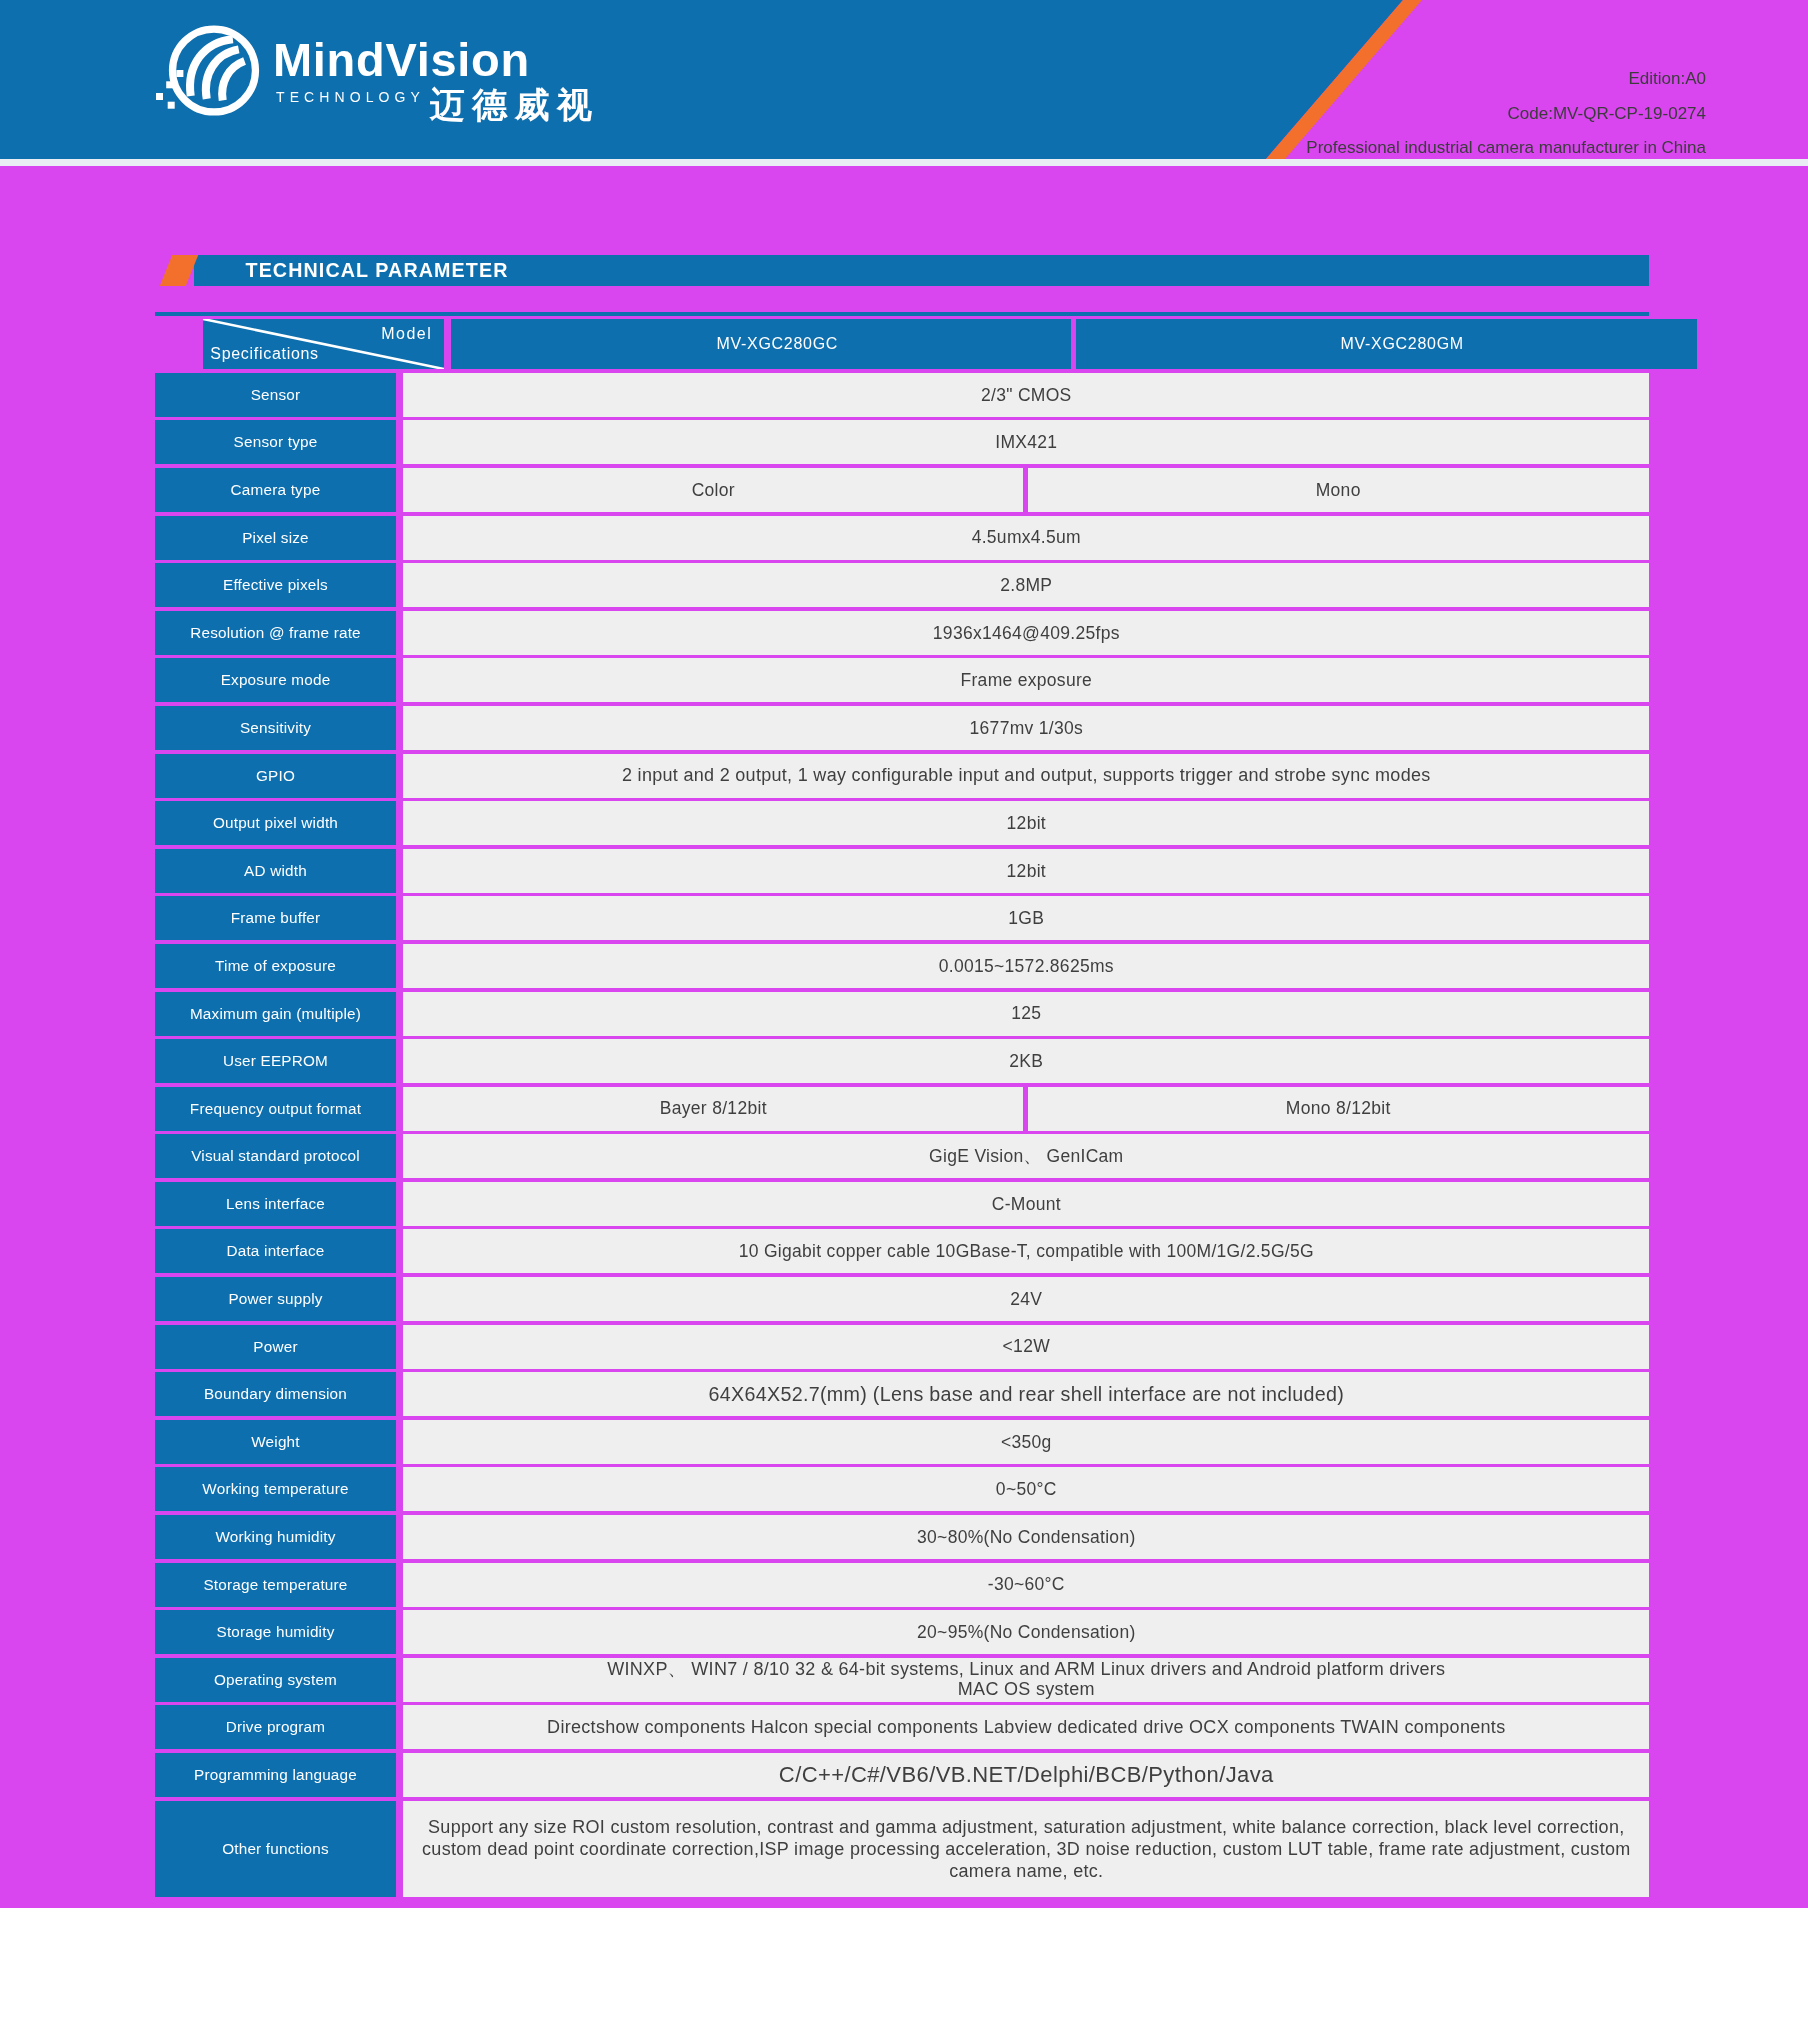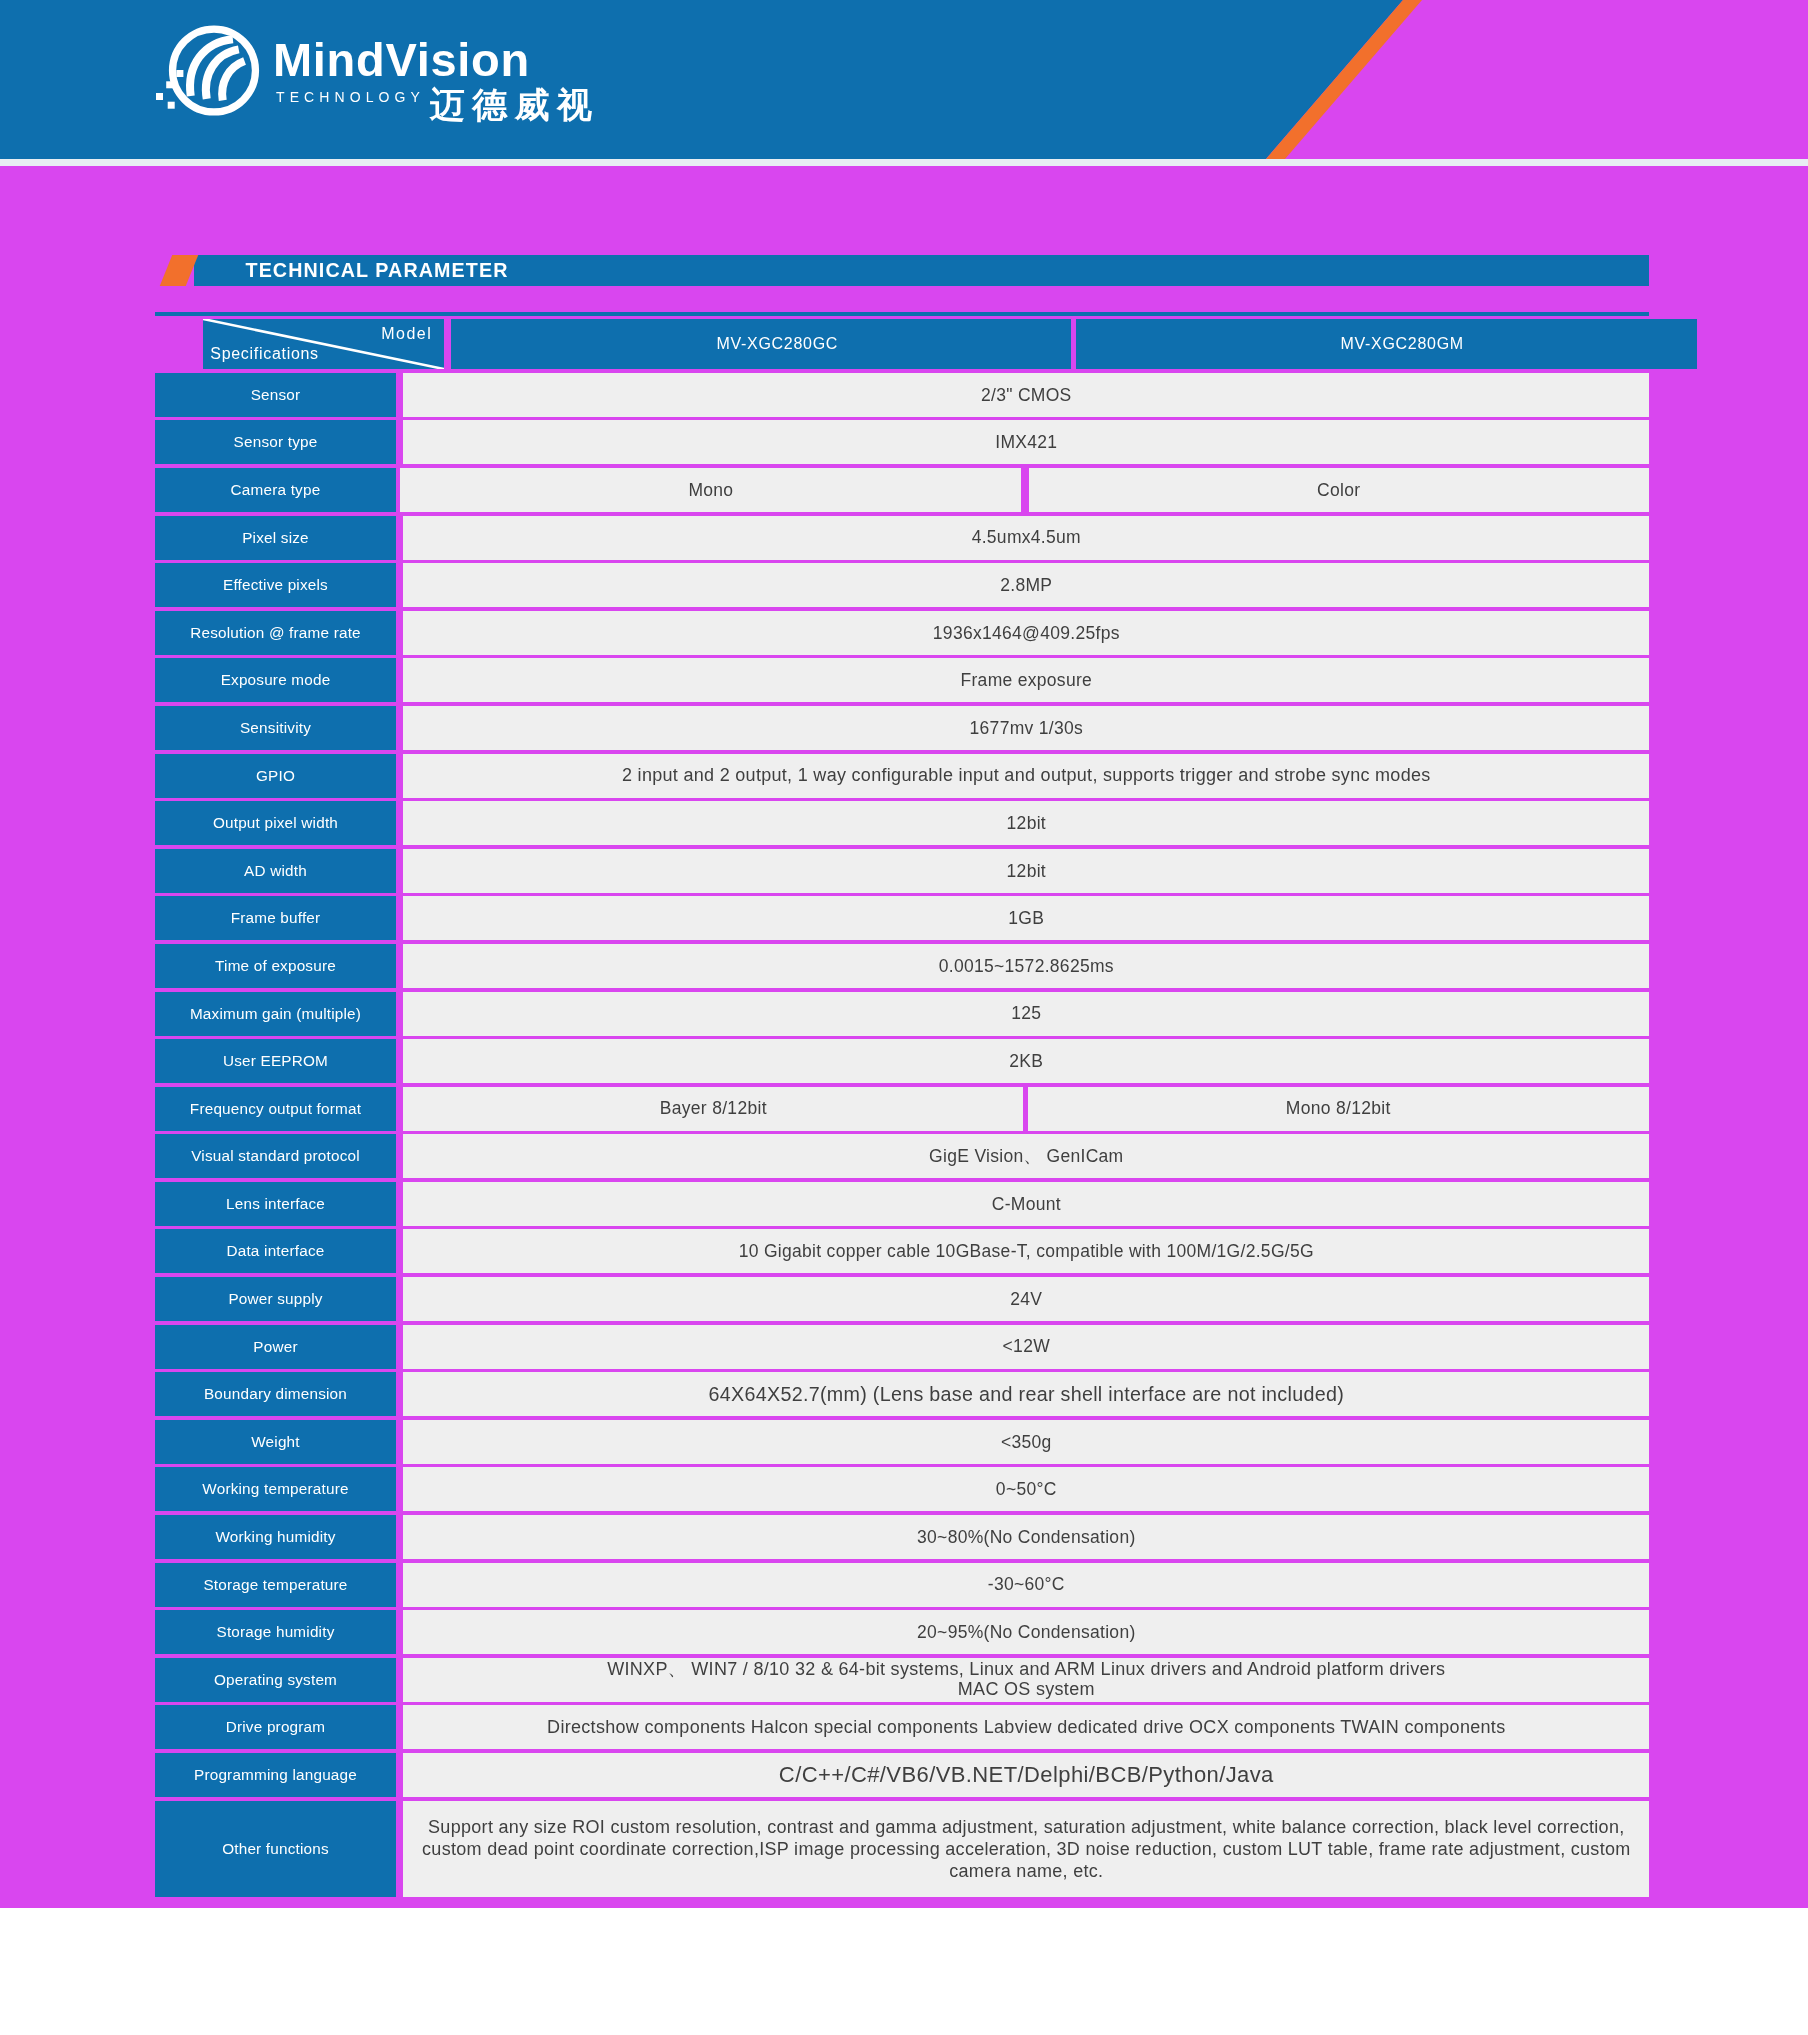--- a/index.html
+++ b/index.html
@@ -76,20 +76,25 @@
     <svg class="logo-circle" width="96" height="101" viewBox="0 0 132 138">
       <circle cx="66" cy="69" r="57" fill="none" stroke="#ffffff" stroke-width="10"></circle>
       <path d="M34 104 C 28 62, 52 30, 92 26" fill="none" stroke="#ffffff" stroke-width="11"></path>
       <path d="M56 108 C 50 74, 68 46, 100 40" fill="none" stroke="#ffffff" stroke-width="11"></path>
       <path d="M78 110 C 74 86, 86 64, 108 56" fill="none" stroke="#ffffff" stroke-width="11"></path>
     </svg>
     <div class="brand">MindVision</div>
     <div class="brand-sub">TECHNOLOGY</div>
     <div class="brand-cn">迈德威视</div>
 
+    <div class="hdr-info">
+      <span>Edition:A0</span>
+      <span>Code:MV-QR-CP-19-0274</span>
+      <span>Professional industrial camera manufacturer in China</span>
+    </div>
     <div class="hdr-underline"></div>
   </div>
 
   <div class="banner">
     <div class="banner-accent"></div>
     <div class="banner-bar">
       <span class="banner-title">TECHNICAL PARAMETER</span>
     </div>
   </div>
 
@@ -112,22 +117,22 @@
         <div class="t-row row-0">
           <div class="cell label">Sensor</div>
           <div class="cell value merged">2/3" CMOS</div>
         </div>
         <div class="t-row row-1">
           <div class="cell label">Sensor type</div>
           <div class="cell value merged">IMX421</div>
         </div>
         <div class="t-row row-2">
           <div class="cell label">Camera type</div>
+          <div class="cell value half">Color</div>
           <div class="cell value half second">Mono</div>
-          <div class="cell value half">Color</div>
         </div>
         <div class="t-row row-3">
           <div class="cell label">Pixel size</div>
           <div class="cell value merged">4.5umx4.5um</div>
         </div>
         <div class="t-row row-4">
           <div class="cell label">Effective pixels</div>
           <div class="cell value merged">2.8MP</div>
         </div>
         <div class="t-row row-5">

